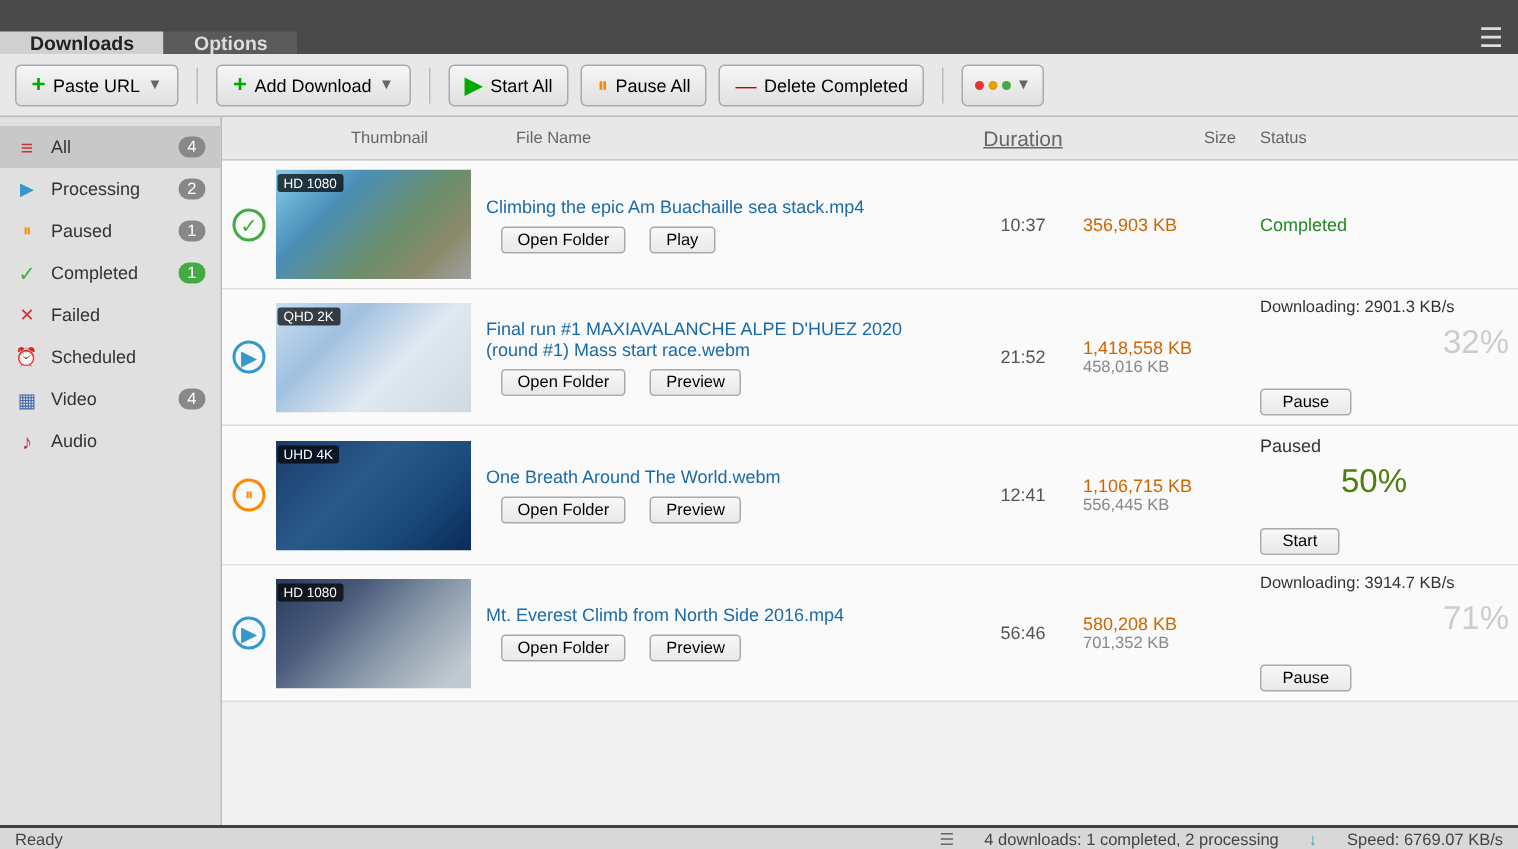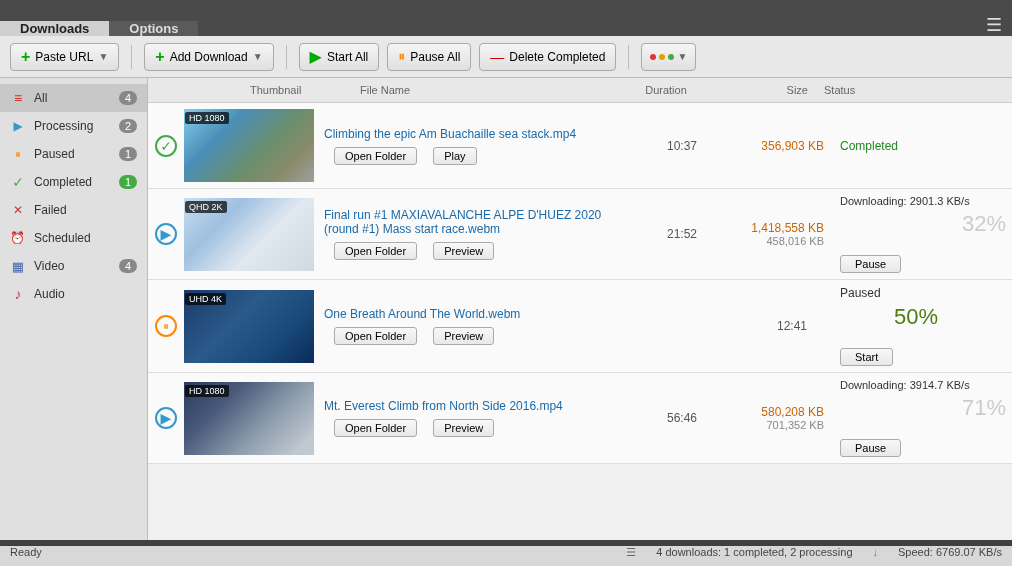--- a/index.html
+++ b/index.html
@@ -30,55 +30,55 @@
     .sidebar-item.active { background: #c8c8c8; }
     .sidebar-label { flex: 1; font-size: 12px; color: #333; }
     .sidebar-badge { background: #888; color: white; border-radius: 8px; padding: 1px 6px; font-size: 11px; min-width: 18px; text-align: center; }
     .sidebar-badge.green { background: #44aa44; }
     .sidebar-icon { width: 16px; height: 16px; display: flex; align-items: center; justify-content: center; }
 
     
     .content { flex: 1; background: #f0f0f0; overflow-y: auto; }
 
     
-    .table-header { display: flex; align-items: center; background: #e8e8e8; border-bottom: 1px solid #ccc; padding: 6px 16px; position: sticky; top: 0; z-index: 10; }
+    .table-header { display: flex; align-items: center; background: #e8e8e8; border-bottom: 1px solid #ccc; padding: 6px 0; position: sticky; top: 0; z-index: 10; }
     .col-thumb { width: 160px; padding-left: 50px; font-size: 11px; color: #666; }
     .col-filename { flex: 1; font-size: 11px; color: #666; }
-    .col-duration { width: 80px; font-size: 11px; color: #666; text-align: center; }
+    .col-duration { width: 80px; font-size: 14px; color: #666; text-align: center; text-decoration: underline; }
     .col-size { width: 110px; font-size: 11px; color: #666; text-align: right; padding-right: 8px; }
     .col-status { width: 180px; font-size: 11px; color: #666; padding-left: 8px; }
 
     
     .download-item { border-bottom: 1px solid #ddd; background: #fafafa; }
     .download-row { display: flex; align-items: center; padding: 6px 0; min-height: 75px; }
     .item-status-icon { width: 36px; display: flex; align-items: center; justify-content: center; flex-shrink: 0; }
     .item-thumb { width: 130px; height: 73px; flex-shrink: 0; position: relative; overflow: hidden; }
     .item-thumb-img { width: 100%; height: 100%; background: #333; display: flex; align-items: center; justify-content: center; position: relative; }
     .thumb-label { position: absolute; top: 3px; left: 1px; background: rgba(0,0,0,0.7); color: white; font-size: 9px; padding: 1px 4px; border-radius: 2px; }
     .item-info { flex: 1; padding: 4px 10px; }
     .item-filename { font-size: 12px; color: #1a6aaa; cursor: pointer; margin-bottom: 6px; }
     .item-actions { display: flex; gap: 6px; margin-top: 4px; }
     .action-btn { background: linear-gradient(to bottom, #f8f8f8, #e8e8e8); border: 1px solid #aaa; border-radius: 3px; padding: 2px 10px; font-size: 11px; cursor: pointer; margin-left: 10px; }
     .item-duration { width: 80px; text-align: center; font-size: 12px; color: #555; }
-    .item-size { width: 110px; text-align: right; padding-right: 8px; }
+    .item-size { width: 110px; padding-right: 8px; }
     .item-size-main { font-size: 12px; color: #cc6600; }
     .item-size-sub { font-size: 11px; color: #888; }
     .item-status-col { width: 180px; padding-left: 8px; position: relative; }
     .item-status-text { font-size: 12px; color: #333; }
     .item-status-text.completed { color: #228822; }
     .item-status-text.downloading { color: #333; font-size: 11px; }
     .item-pause-btn { display: block; margin-top: 18px; background: linear-gradient(to bottom, #f8f8f8, #e8e8e8); border: 1px solid #aaa; border-radius: 3px; padding: 2px 14px; font-size: 11px; cursor: pointer; }
 
     
     .icon-completed { width: 22px; height: 22px; border-radius: 50%; border: 2px solid #44aa44; display: flex; align-items: center; justify-content: center; color: #44aa44; font-size: 14px; }
     .icon-downloading { width: 22px; height: 22px; border-radius: 50%; border: 2px solid #3399cc; display: flex; align-items: center; justify-content: center; color: #3399cc; font-size: 14px; }
     .icon-paused { width: 22px; height: 22px; border-radius: 50%; border: 2px solid #ff8800; display: flex; align-items: center; justify-content: center; color: #ff8800; font-size: 11px; }
 
     
-    .status-bar { background: #d8d8d8; border-top: 6px solid #404040; height: 26px; display: flex; align-items: flex-start; padding: 0 10px; gap: 20px; font-size: 11px; color: #444; }
+    .status-bar { background: #d8d8d8; border-top: 2px solid #404040; height: 16px; display: flex; align-items: flex-end; padding: 0 10px; gap: 20px; font-size: 11px; color: #444; }
     .status-bar-spacer { flex: 1; }
 
     
     .thumb-mountain { background: linear-gradient(135deg, #87CEEB 0%, #4a8fb8 30%, #6b8e6b 60%, #8a8a6a 80%, #a0a0a0 100%); }
     .thumb-snow { background: linear-gradient(135deg, #c8e0f0 0%, #a0c0e0 30%, #e0e8f0 60%, #d0d8e0 100%); }
     .thumb-ocean { background: linear-gradient(135deg, #1a3a6a 0%, #2a5a8a 40%, #1a4a7a 70%, #0a2a5a 100%); }
     .thumb-mountain2 { background: linear-gradient(135deg, #2a3a5a 0%, #4a5a7a 30%, #8a9aaa 60%, #c0c8d0 90%); }
   </style>
 </head>
 <body>
@@ -245,20 +245,24 @@
           </div>
         </div>
         <div class="item-info">
           <div class="item-filename">One Breath Around The World.webm</div>
           <div class="item-actions">
             <button class="action-btn">Open Folder</button>
             <button class="action-btn">Preview</button>
           </div>
         </div>
         <div class="item-duration">12:41</div>
+        <div class="item-size">
+          <div class="item-size-main">1,106,715 KB</div>
+          <div class="item-size-sub">556,445 KB</div>
+        </div>
         <div class="item-status-col" style="position:relative;">
           <div class="item-status-text">Paused</div>
           <div style="font-size:22px; color:#4d7c0f; font-weight:300; text-align:center; padding-right:20px; margin-top:4px;">50%</div>
           <button class="item-pause-btn">Start</button>
         </div>
       </div>
     </div>
 
     <div class="download-item">
       <div class="download-row">

